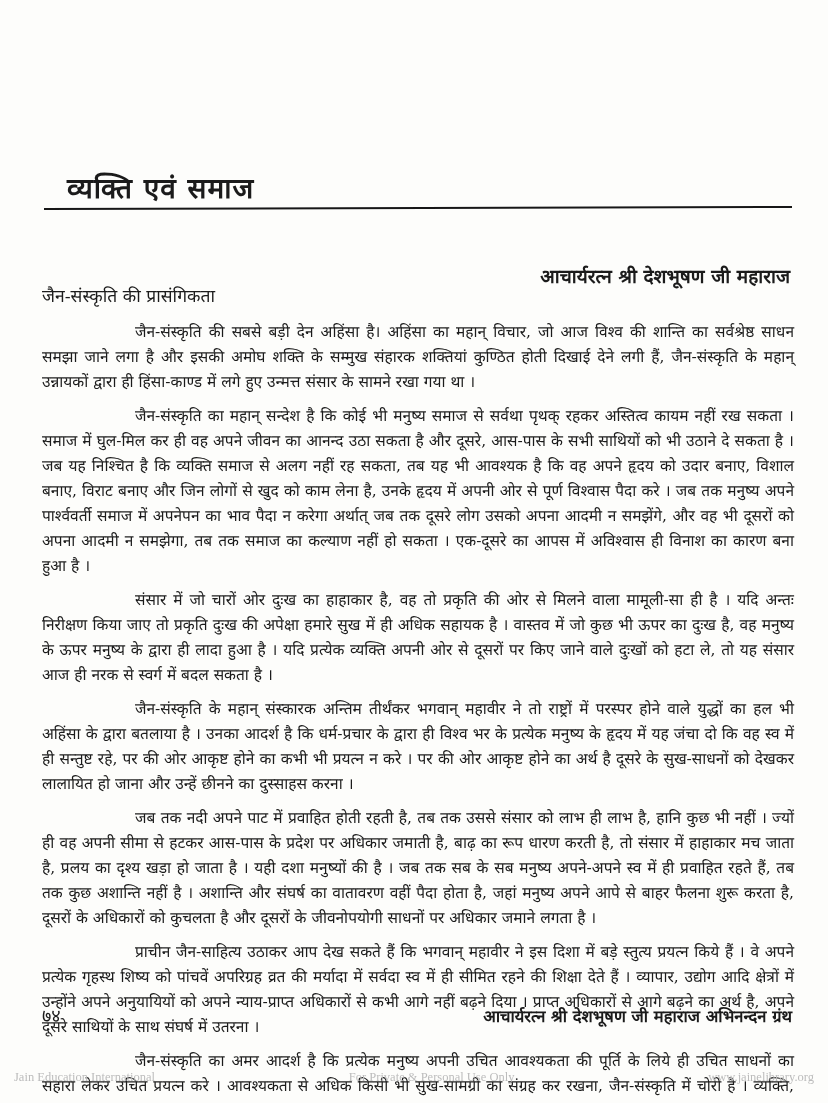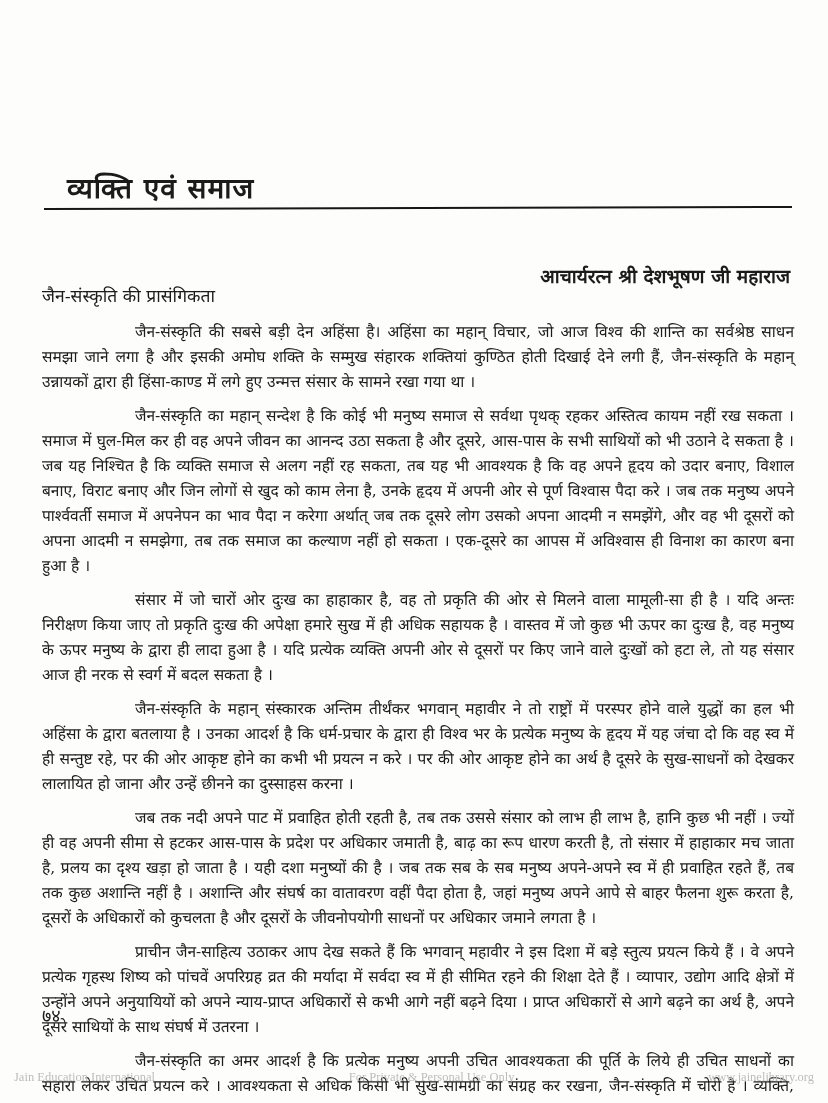--- a/index.html
+++ b/index.html
@@ -83,20 +83,21 @@
     <p>जैन-संस्कृति का महान् सन्देश है कि कोई भी मनुष्य समाज से सर्वथा पृथक् रहकर अस्तित्व कायम नहीं रख सकता । समाज में घुल-मिल कर ही वह अपने जीवन का आनन्द उठा सकता है और दूसरे, आस-पास के सभी साथियों को भी उठाने दे सकता है । जब यह निश्चित है कि व्यक्ति समाज से अलग नहीं रह सकता, तब यह भी आवश्यक है कि वह अपने हृदय को उदार बनाए, विशाल बनाए, विराट बनाए और जिन लोगों से खुद को काम लेना है, उनके हृदय में अपनी ओर से पूर्ण विश्वास पैदा करे । जब तक मनुष्य अपने पार्श्ववर्ती समाज में अपनेपन का भाव पैदा न करेगा अर्थात् जब तक दूसरे लोग उसको अपना आदमी न समझेंगे, और वह भी दूसरों को अपना आदमी न समझेगा, तब तक समाज का कल्याण नहीं हो सकता । एक-दूसरे का आपस में अविश्वास ही विनाश का कारण बना हुआ है ।</p>
     <p>संसार में जो चारों ओर दुःख का हाहाकार है, वह तो प्रकृति की ओर से मिलने वाला मामूली-सा ही है । यदि अन्तः निरीक्षण किया जाए तो प्रकृति दुःख की अपेक्षा हमारे सुख में ही अधिक सहायक है । वास्तव में जो कुछ भी ऊपर का दुःख है, वह मनुष्य के ऊपर मनुष्य के द्वारा ही लादा हुआ है । यदि प्रत्येक व्यक्ति अपनी ओर से दूसरों पर किए जाने वाले दुःखों को हटा ले, तो यह संसार आज ही नरक से स्वर्ग में बदल सकता है ।</p>
     <p>जैन-संस्कृति के महान् संस्कारक अन्तिम तीर्थंकर भगवान् महावीर ने तो राष्ट्रों में परस्पर होने वाले युद्धों का हल भी अहिंसा के द्वारा बतलाया है । उनका आदर्श है कि धर्म-प्रचार के द्वारा ही विश्व भर के प्रत्येक मनुष्य के हृदय में यह जंचा दो कि वह स्व में ही सन्तुष्ट रहे, पर की ओर आकृष्ट होने का कभी भी प्रयत्न न करे । पर की ओर आकृष्ट होने का अर्थ है दूसरे के सुख-साधनों को देखकर लालायित हो जाना और उन्हें छीनने का दुस्साहस करना ।</p>
     <p>जब तक नदी अपने पाट में प्रवाहित होती रहती है, तब तक उससे संसार को लाभ ही लाभ है, हानि कुछ भी नहीं । ज्यों ही वह अपनी सीमा से हटकर आस-पास के प्रदेश पर अधिकार जमाती है, बाढ़ का रूप धारण करती है, तो संसार में हाहाकार मच जाता है, प्रलय का दृश्य खड़ा हो जाता है । यही दशा मनुष्यों की है । जब तक सब के सब मनुष्य अपने-अपने स्व में ही प्रवाहित रहते हैं, तब तक कुछ अशान्ति नहीं है । अशान्ति और संघर्ष का वातावरण वहीं पैदा होता है, जहां मनुष्य अपने आपे से बाहर फैलना शुरू करता है, दूसरों के अधिकारों को कुचलता है और दूसरों के जीवनोपयोगी साधनों पर अधिकार जमाने लगता है ।</p>
     <p>प्राचीन जैन-साहित्य उठाकर आप देख सकते हैं कि भगवान् महावीर ने इस दिशा में बड़े स्तुत्य प्रयत्न किये हैं । वे अपने प्रत्येक गृहस्थ शिष्य को पांचवें अपरिग्रह व्रत की मर्यादा में सर्वदा स्व में ही सीमित रहने की शिक्षा देते हैं । व्यापार, उद्योग आदि क्षेत्रों में उन्होंने अपने अनुयायियों को अपने न्याय-प्राप्त अधिकारों से कभी आगे नहीं बढ़ने दिया । प्राप्त अधिकारों से आगे बढ़ने का अर्थ है, अपने दूसरे साथियों के साथ संघर्ष में उतरना ।</p>
     <p>जैन-संस्कृति का अमर आदर्श है कि प्रत्येक मनुष्य अपनी उचित आवश्यकता की पूर्ति के लिये ही उचित साधनों का सहारा लेकर उचित प्रयत्न करे । आवश्यकता से अधिक किसी भी सुख-सामग्री का संग्रह कर रखना, जैन-संस्कृति में चोरी है । व्यक्ति, समाज</p>
   </div>
 
   <div class="page-footer">
     <span class="page-number">७४</span>
+    <span class="book-title">आचार्यरत्न श्री देशभूषण जी महाराज अभिनन्दन ग्रंथ</span>
   </div>
 
   <div class="scan-footer">
     <span class="left">Jain Education International</span>
     <span class="center">For Private &amp; Personal Use Only</span>
     <span class="right">www.jainelibrary.org</span>
   </div>
 
 </div>
 

